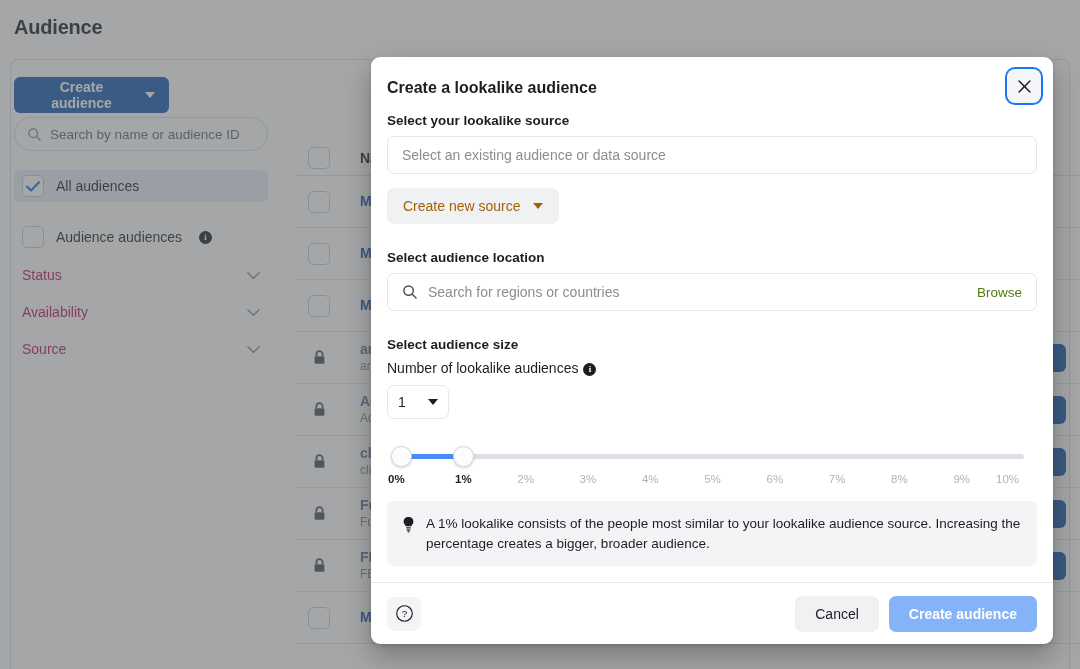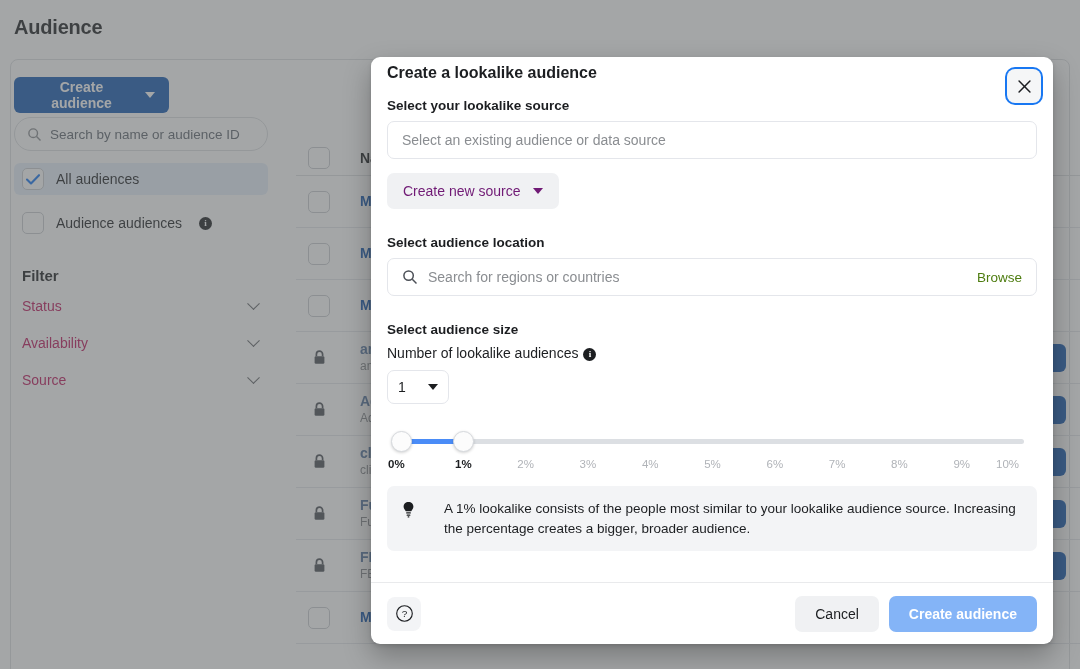--- a/index.html
+++ b/index.html
@@ -39,21 +39,21 @@
   .search-box {
     margin-top: 4px; height: 34px; width: 254px;
     border: 1px solid #dddfe2; border-radius: 17px;
     display: flex; align-items: center; gap: 8px; padding: 0 12px;
   }
   .search-box .ph { font-size: 13.5px; color: #606770; }
   .svg-ico { display: block; }
   .check-row {
     display: flex; align-items: center; gap: 12px;
     height: 32px; padding: 0 8px; width: 254px; border-radius: 6px;
-    margin-top: 12px; font-size: 14px; color: #1c1e21;
+    margin-top: 19px; font-size: 14px; color: #1c1e21;
   }
   .check-row.sel { background: #e7f0fb; }
   .cbox {
     width: 22px; height: 22px; border: 1px solid #c9ccd1;
     border-radius: 5px; background: #fff; flex: 0 0 auto;
     display: flex; align-items: center; justify-content: center;
   }
   .info-dot {
     display: inline-flex; align-items: center; justify-content: center;
     width: 13px; height: 13px; border-radius: 50%;
@@ -98,21 +98,21 @@
   
   .overlay { position: absolute; inset: 0; background: rgba(90,92,95,0.55); }
 
   
   .modal {
     position: absolute; left: 371px; top: 57px; width: 682px; height: 587px;
     background: #ffffff; border-radius: 9px;
     box-shadow: 0 12px 28px rgba(0,0,0,0.28), 0 2px 4px rgba(0,0,0,0.12);
     display: flex; flex-direction: column;
   }
-  .modal-body { flex: 1 1 auto; padding: 7px 16px 0 16px; position: relative; }
+  .modal-body { flex: 1 1 auto; padding: 22px 16px 0 16px; position: relative; }
   .modal-title {
     font-size: 16px; font-weight: bold; color: #1c1e21; margin-bottom: 16px;
   }
   .close-btn {
     position: absolute; right: 12px; top: 12px; width: 34px; height: 34px;
     border-radius: 8px; background: #f5f6f7; border: none;
     box-shadow: 0 0 0 2px #1877f2; cursor: pointer;
     display: flex; align-items: center; justify-content: center;
   }
   .sec-label {
@@ -120,21 +120,21 @@
   }
   .field {
     height: 38px; border: 1px solid #e4e6eb; border-radius: 7px;
     display: flex; align-items: center; padding: 0 14px; background: #fff;
   }
   .field .ph { font-size: 14px; color: #8a8d91; }
   .field .browse { margin-left: auto; font-size: 13.5px; color: #4d7c0f; cursor: pointer; }
   .pill-btn {
     margin-top: 14px; height: 36px; display: inline-flex; align-items: center; gap: 12px;
     padding: 0 16px; background: #f0f1f3; border: none; border-radius: 7px;
-    font-size: 14px; color: #701a75; font-family: inherit; cursor: pointer;
+    font-size: 14px; color: #a16207; font-family: inherit; cursor: pointer;
   }
   .gap-lg { height: 26px; }
   .sub-label { font-size: 14px; color: #1c1e21; margin-bottom: 9px; }
   .num-select {
     width: 62px; height: 34px; background: #fff; border: 1px solid #e4e6eb;
     border-radius: 7px; display: flex; align-items: center; justify-content: space-between;
     padding: 0 10px; font-size: 14px; color: #1c1e21; cursor: pointer;
   }
 
   
@@ -155,21 +155,21 @@
   .ticks {
     position: absolute; left: 0; right: 0; top: 30px; height: 16px;
   }
   .tick {
     position: absolute; font-size: 11.5px; color: #b0b3b8; transform: translateX(-50%);
   }
   .tick.active { color: #1c1e21; font-weight: bold; }
 
   .tipbox {
     background: #f3f4f6; border-radius: 7px; padding: 13px 14px;
-    display: flex; gap: 28px; margin-top: 12px;
+    display: flex; gap: 10px; margin-top: 12px;
   }
   .tip-text { font-size: 13.5px; color: #1c1e21; line-height: 1.45; }
 
   .modal-footer {
     flex: 0 0 auto; height: 62px; border-top: 1px solid #e9eaec;
     display: flex; align-items: center; padding: 0 16px; gap: 10px;
   }
   .help-btn {
     width: 34px; height: 34px; border-radius: 8px; background: #f3f4f6;
     border: none; cursor: pointer; display: flex; align-items: center; justify-content: center;
@@ -216,21 +216,20 @@
         </span>
         <span>All audiences</span>
       </div>
 
       <div class="check-row">
         <span class="cbox"></span>
         <span>Audience audiences</span>
         <span class="info-dot">i</span>
       </div>
 
-      <div class="filter-head">Filter</div>
 
       <div class="filter-row">
         <span>Status</span>
         <span class="chev"></span>
       </div>
       <div class="filter-row">
         <span>Availability</span>
         <span class="chev"></span>
       </div>
       <div class="filter-row">

